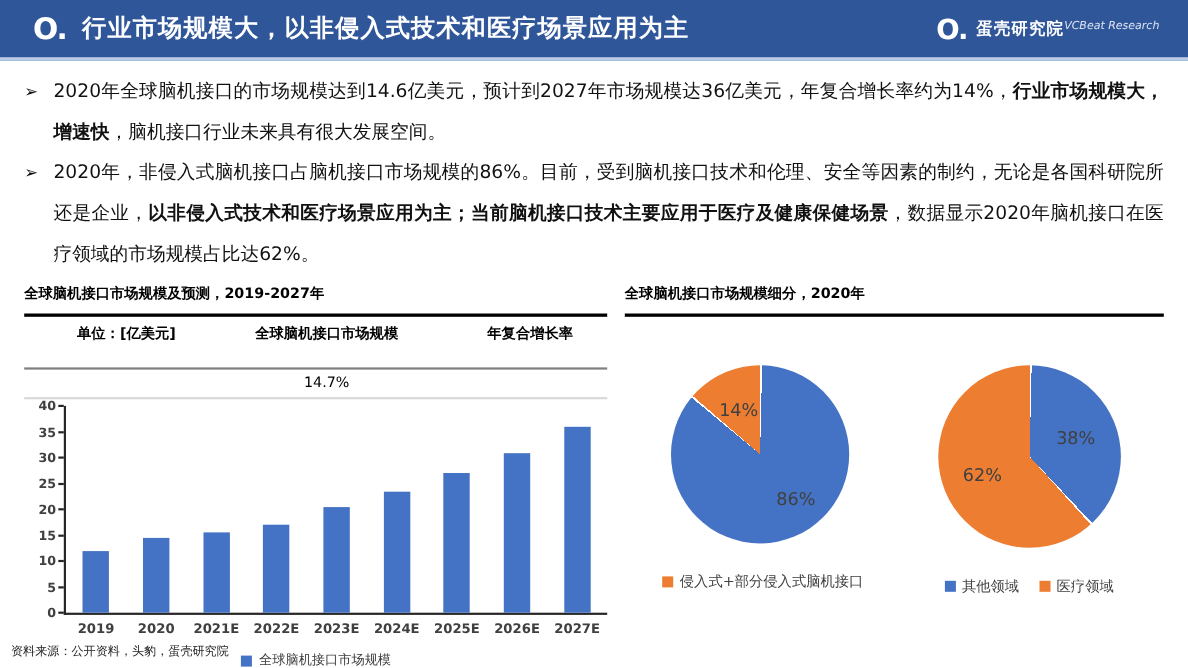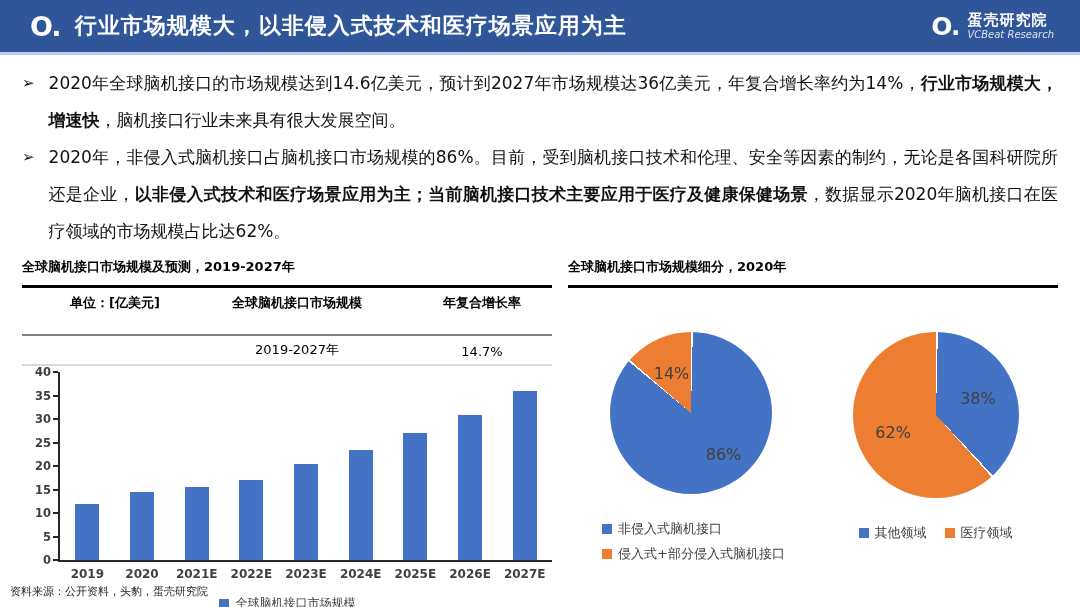--- a/index.html
+++ b/index.html
@@ -5,21 +5,21 @@
   html,body{margin:0;padding:0;width:1080px;height:607px;background:#fff;overflow:hidden;
     font-family:"DejaVu Sans","Liberation Sans",sans-serif;-webkit-font-smoothing:antialiased;}
   
   .header{height:55px;background:#30569A;display:flex;align-items:center;justify-content:space-between;
     padding:0 26px 0 30px;border-bottom:3px solid #B9CBE6;box-sizing:border-box;}
   .header-left{display:flex;align-items:center;gap:14px;}
   .logo-glyph{color:#fff;font-weight:700;font-size:27px;letter-spacing:-1px;}
   .header-title{color:#fff;font-weight:700;font-size:22px;letter-spacing:1px;}
   .brand{display:flex;align-items:center;gap:8px;}
   .brand .logo-glyph{font-size:25px;}
-  .brand-text{display:flex;flex-direction:column;line-height:1.1;}
+  .brand-text{display:flex;flex-direction:row;line-height:1.1;}
   .brand-cn{color:#fff;font-size:15px;font-weight:700;letter-spacing:1px;}
   .brand-en{color:#dbe4f2;font-size:10px;font-style:italic;}
   
   .content{padding:0 22px;}
   .bullets{margin-top:10px;}
   .bullet{display:flex;gap:14px;font-size:17px;line-height:2.18;color:#111;}
   .bullet .marker{flex:0 0 auto;font-size:15px;padding-top:2px;}
   .bullet-text{flex:1;text-align:justify;}
   .bullet-text .b{font-weight:700;}
   
@@ -97,21 +97,20 @@
     <div class="left-panel">
       <div class="panel-title">全球脑机接口市场规模及预测，2019-2027年</div>
       <div class="summary">
         <div class="summary-row head">
           <div class="unit">单位：[亿美元]</div>
           <div class="c1">全球脑机接口市场规模</div>
           <div class="c2">年复合增长率</div>
         </div>
         <div class="summary-row vals">
           <div class="unit"></div>
-          <div class="c1">2019-2027年</div>
           <div class="c2">14.7%</div>
         </div>
       </div>
       <div class="bar-chart">
         <div class="y-axis">
             <div class="ytick" style="bottom: 100%;">
               <span>40</span>
             </div>
             <div class="ytick" style="bottom: 87.5%;">
               <span>35</span>
@@ -188,24 +187,20 @@
     <div class="right-panel">
       <div class="panel-title">全球脑机接口市场规模细分，2020年</div>
       <div class="pies">
         <div class="pie-block pie1">
           <div class="pie" style="background: conic-gradient(rgb(255, 255, 255) 0deg, rgb(255, 255, 255) 1.3deg, rgb(68, 114, 196) 1.3deg, rgb(68, 114, 196) 309.6deg, rgb(255, 255, 255) 309.6deg, rgb(255, 255, 255) 310.9deg, rgb(237, 125, 49) 310.9deg, rgb(237, 125, 49) 360deg);">
               <div class="pie-label" style="left: 114px; top: 121.31px;">86%</div>
               <div class="pie-label" style="left: 62.0315px; top: 40.69px;">14%</div>
             </div>
           <div class="pie-legend vertical">
               <div class="legend-item">
-                <span class="sq" style="background: rgb(68, 114, 196);"></span>
-                <span>非侵入式脑机接口</span>
-              </div>
-              <div class="legend-item">
                 <span class="sq" style="background: rgb(237, 125, 49);"></span>
                 <span>侵入式+部分侵入式脑机接口</span>
               </div>
             </div>
         </div>
         <div class="pie-block pie2">
           <div class="pie" style="background: conic-gradient(rgb(255, 255, 255) 0deg, rgb(255, 255, 255) 1.3deg, rgb(68, 114, 196) 1.3deg, rgb(68, 114, 196) 136.8deg, rgb(255, 255, 255) 136.8deg, rgb(255, 255, 255) 138.1deg, rgb(237, 125, 49) 138.1deg, rgb(237, 125, 49) 360deg);">
               <div class="pie-label" style="left: 125.444px; top: 66.1951px;">38%</div>
               <div class="pie-label" style="left: 40.5557px; top: 99.8049px;">62%</div>
             </div>

